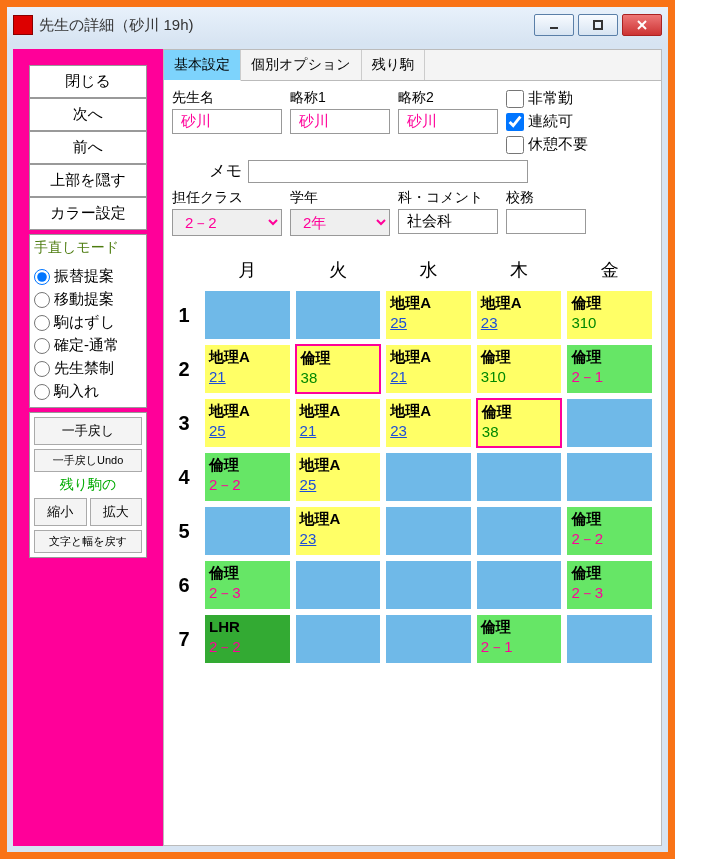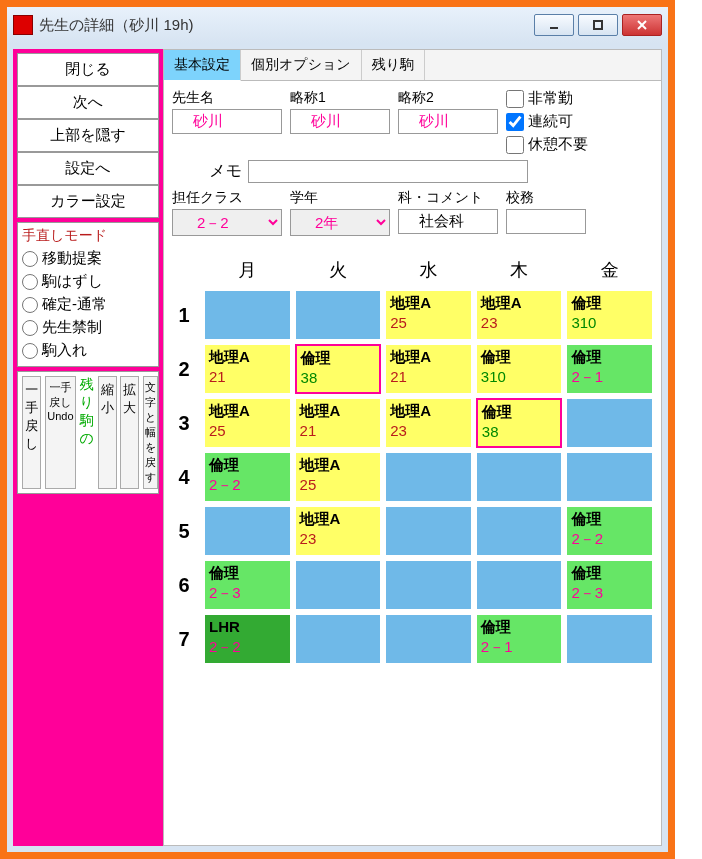--- a/index.html
+++ b/index.html
@@ -6,60 +6,60 @@
 body { font-family: "MS PGothic", "Meiryo", sans-serif; font-size: 13px; background: #fff; }
 .window { width: 675px; height: 859px; border: 7px solid #f97316; background: #d7e4f2; display: flex; flex-direction: column; }
 .titlebar { height: 36px; background: linear-gradient(#e8f1fb, #d7e4f2); display: flex; align-items: center; padding: 0 6px; }
 .titlebar .app-icon { width: 20px; height: 20px; background: #d00; margin-right: 6px; border: 1px solid #800; }
 .titlebar .title { font-size: 15px; color: #333; flex: 1; }
 .winbtns { display: flex; gap: 4px; }
 .winbtn { width: 40px; height: 22px; border: 1px solid #5a7fa8; background: linear-gradient(#f8fbff,#d7e4f2); display: flex; align-items: center; justify-content: center; border-radius: 2px; }
 .winbtn.close { background: linear-gradient(#e77,#c33); border-color: #a22; color: #fff; }
 .winbtn svg { width: 14px; height: 14px; }
 .body { flex: 1; display: flex; padding: 6px; gap: 0; }
-.sidebar { width: 150px; background: #ff0099; padding: 4px; display: flex; flex-direction: column; gap: 4px; }
+.sidebar { width: 150px; background: #ff0099; padding: 16px; display: flex; flex-direction: column; gap: 4px; }
 .sidebar .btn { background: #fff; border: 1px solid #999; padding: 6px 2px; text-align: center; font-size: 15px; cursor: pointer; }
 .sidebar .radio-group { background: #fff; border: 1px solid #999; padding: 4px; }
-.sidebar .radio-group .hdr { color: #b91c1c; font-size: 14px; margin-bottom: 2px; }
+.sidebar .radio-group .hdr { color: #4d7c0f; font-size: 14px; margin-bottom: 8px; }
 .sidebar .radio-row { display: flex; align-items: center; gap: 4px; padding: 2px 0; font-size: 15px; cursor: pointer; }
 .sidebar .radio-row input { width: 16px; height: 16px; }
-.sidebar .tool-btns { background: #fff; border: 1px solid #999; padding: 4px; display: flex; flex-direction: row; gap: 4px; }
+.sidebar .tool-btns { background: #fff; border: 1px solid #999; padding: 4px; display: flex; flex-direction: column; gap: 4px; }
 .sidebar .tool-btns .btn-sm { background: #f4f4f4; border: 1px solid #aaa; padding: 4px 2px; text-align: center; font-size: 13px; cursor: pointer; }
 .sidebar .tool-btns .btn-xs { font-size: 11px; padding: 3px 1px; }
 .sidebar .tool-btns .lbl { color: #0a0; text-align: center; font-size: 14px; }
 .sidebar .tool-btns .row2 { display: flex; gap: 3px; }
 .sidebar .tool-btns .row2 .btn-sm { flex: 1; }
 .main { flex: 1; background: #fff; border: 1px solid #bbb; display: flex; flex-direction: column; }
 .tabs { display: flex; border-bottom: 1px solid #bbb; background: #f4f4f4; }
 .tabs .tab { padding: 6px 10px; border-right: 1px solid #ccc; font-size: 14px; cursor: pointer; }
 .tabs .tab.active { background: #7dd3fc; border-bottom: 1px solid #fff; margin-bottom: -1px; }
 .form-area { padding: 8px; }
 .form-row { display: flex; gap: 8px; margin-bottom: 6px; align-items: flex-start; }
 .form-col { display: flex; flex-direction: column; gap: 2px; }
 .form-col label { font-size: 14px; }
-.form-col input[type=text], .form-col select { border: 1px solid #999; padding: 3px 20px; font-size: 15px; color: #ff0099; font-family: inherit; }
+.form-col input[type=text], .form-col select { border: 1px solid #999; padding: 3px 8px; font-size: 15px; color: #ff0099; font-family: inherit; }
 .form-col input.blk { color: #000; }
 .checks { display: flex; flex-direction: column; gap: 4px; font-size: 15px; }
 .checks label { display: flex; align-items: center; gap: 4px; cursor: pointer; }
 .checks input { width: 18px; height: 18px; }
 .memo-row { display: flex; align-items: center; gap: 6px; margin-bottom: 6px; }
 .memo-row label { width: 70px; text-align: right; font-size: 16px; font-family: Liberation Serif, serif; }
 .memo-row input { flex: 1; border: 1px solid #999; padding: 3px; max-width: 280px; }
 .schedule { flex: 1; padding: 4px 8px 8px 4px; overflow: auto; }
 .sched-grid { display: grid; grid-template-columns: 32px repeat(5, 1fr); gap: 4px; }
 .sched-grid .dayhdr { text-align: center; font-size: 18px; padding: 4px 0; }
 .sched-grid .periodhdr { display: flex; align-items: center; justify-content: center; font-size: 20px; font-weight: bold; }
 .cell { border: 1px solid #fff; min-height: 50px; padding: 2px 4px; font-size: 15px; line-height: 1.3; background: #6fb9e8; }
 .cell.empty { background: #6fb9e8; }
 .cell.yellow { background: #ffff66; }
 .cell.green { background: #66e666; }
 .cell.dgreen { background: #33aa33; }
 .cell.pink-border { border: 2px solid #ff0099; }
 .cell .subj { color: #000; font-weight: bold; }
-.cell .num.red { color: #b91c1c; }
+.cell .num.red { color: #1d4ed8; text-decoration: underline; }
 .cell .num.grn { color: #080; }
 .cell .num.mag { color: #ff0099; }
 </style>
 </head>
 <body>
 
 <div class="window">
   <div class="titlebar">
     <div class="app-icon"></div>
     <div class="title">先生の詳細（砂川 19h)</div>
@@ -80,27 +80,31 @@
             <line x1="11" y1="3" x2="3" y2="11" stroke="#fff" stroke-width="2"></line>
           </svg>
         </div>
     </div>
   </div>
   <div class="body">
     <div class="sidebar">
       <div id="side-btns">
           <div class="btn">閉じる</div>
           <div class="btn">次へ</div>
+          <div class="btn">前へ</div>
           <div class="btn">上部を隠す</div>
-          <div class="btn">設定へ</div>
           <div class="btn">カラー設定</div>
         </div>
       <div class="radio-group">
         <div class="hdr">手直しモード</div>
         <div id="mode-list">
+            <label class="radio-row">
+              <input type="radio" name="mode" checked="" style="">
+              <span>振替提案</span>
+            </label>
             <label class="radio-row">
               <input type="radio" name="mode" style="">
               <span>移動提案</span>
             </label>
             <label class="radio-row">
               <input type="radio" name="mode" style="">
               <span>駒はずし</span>
             </label>
             <label class="radio-row">
               <input type="radio" name="mode" style="">

